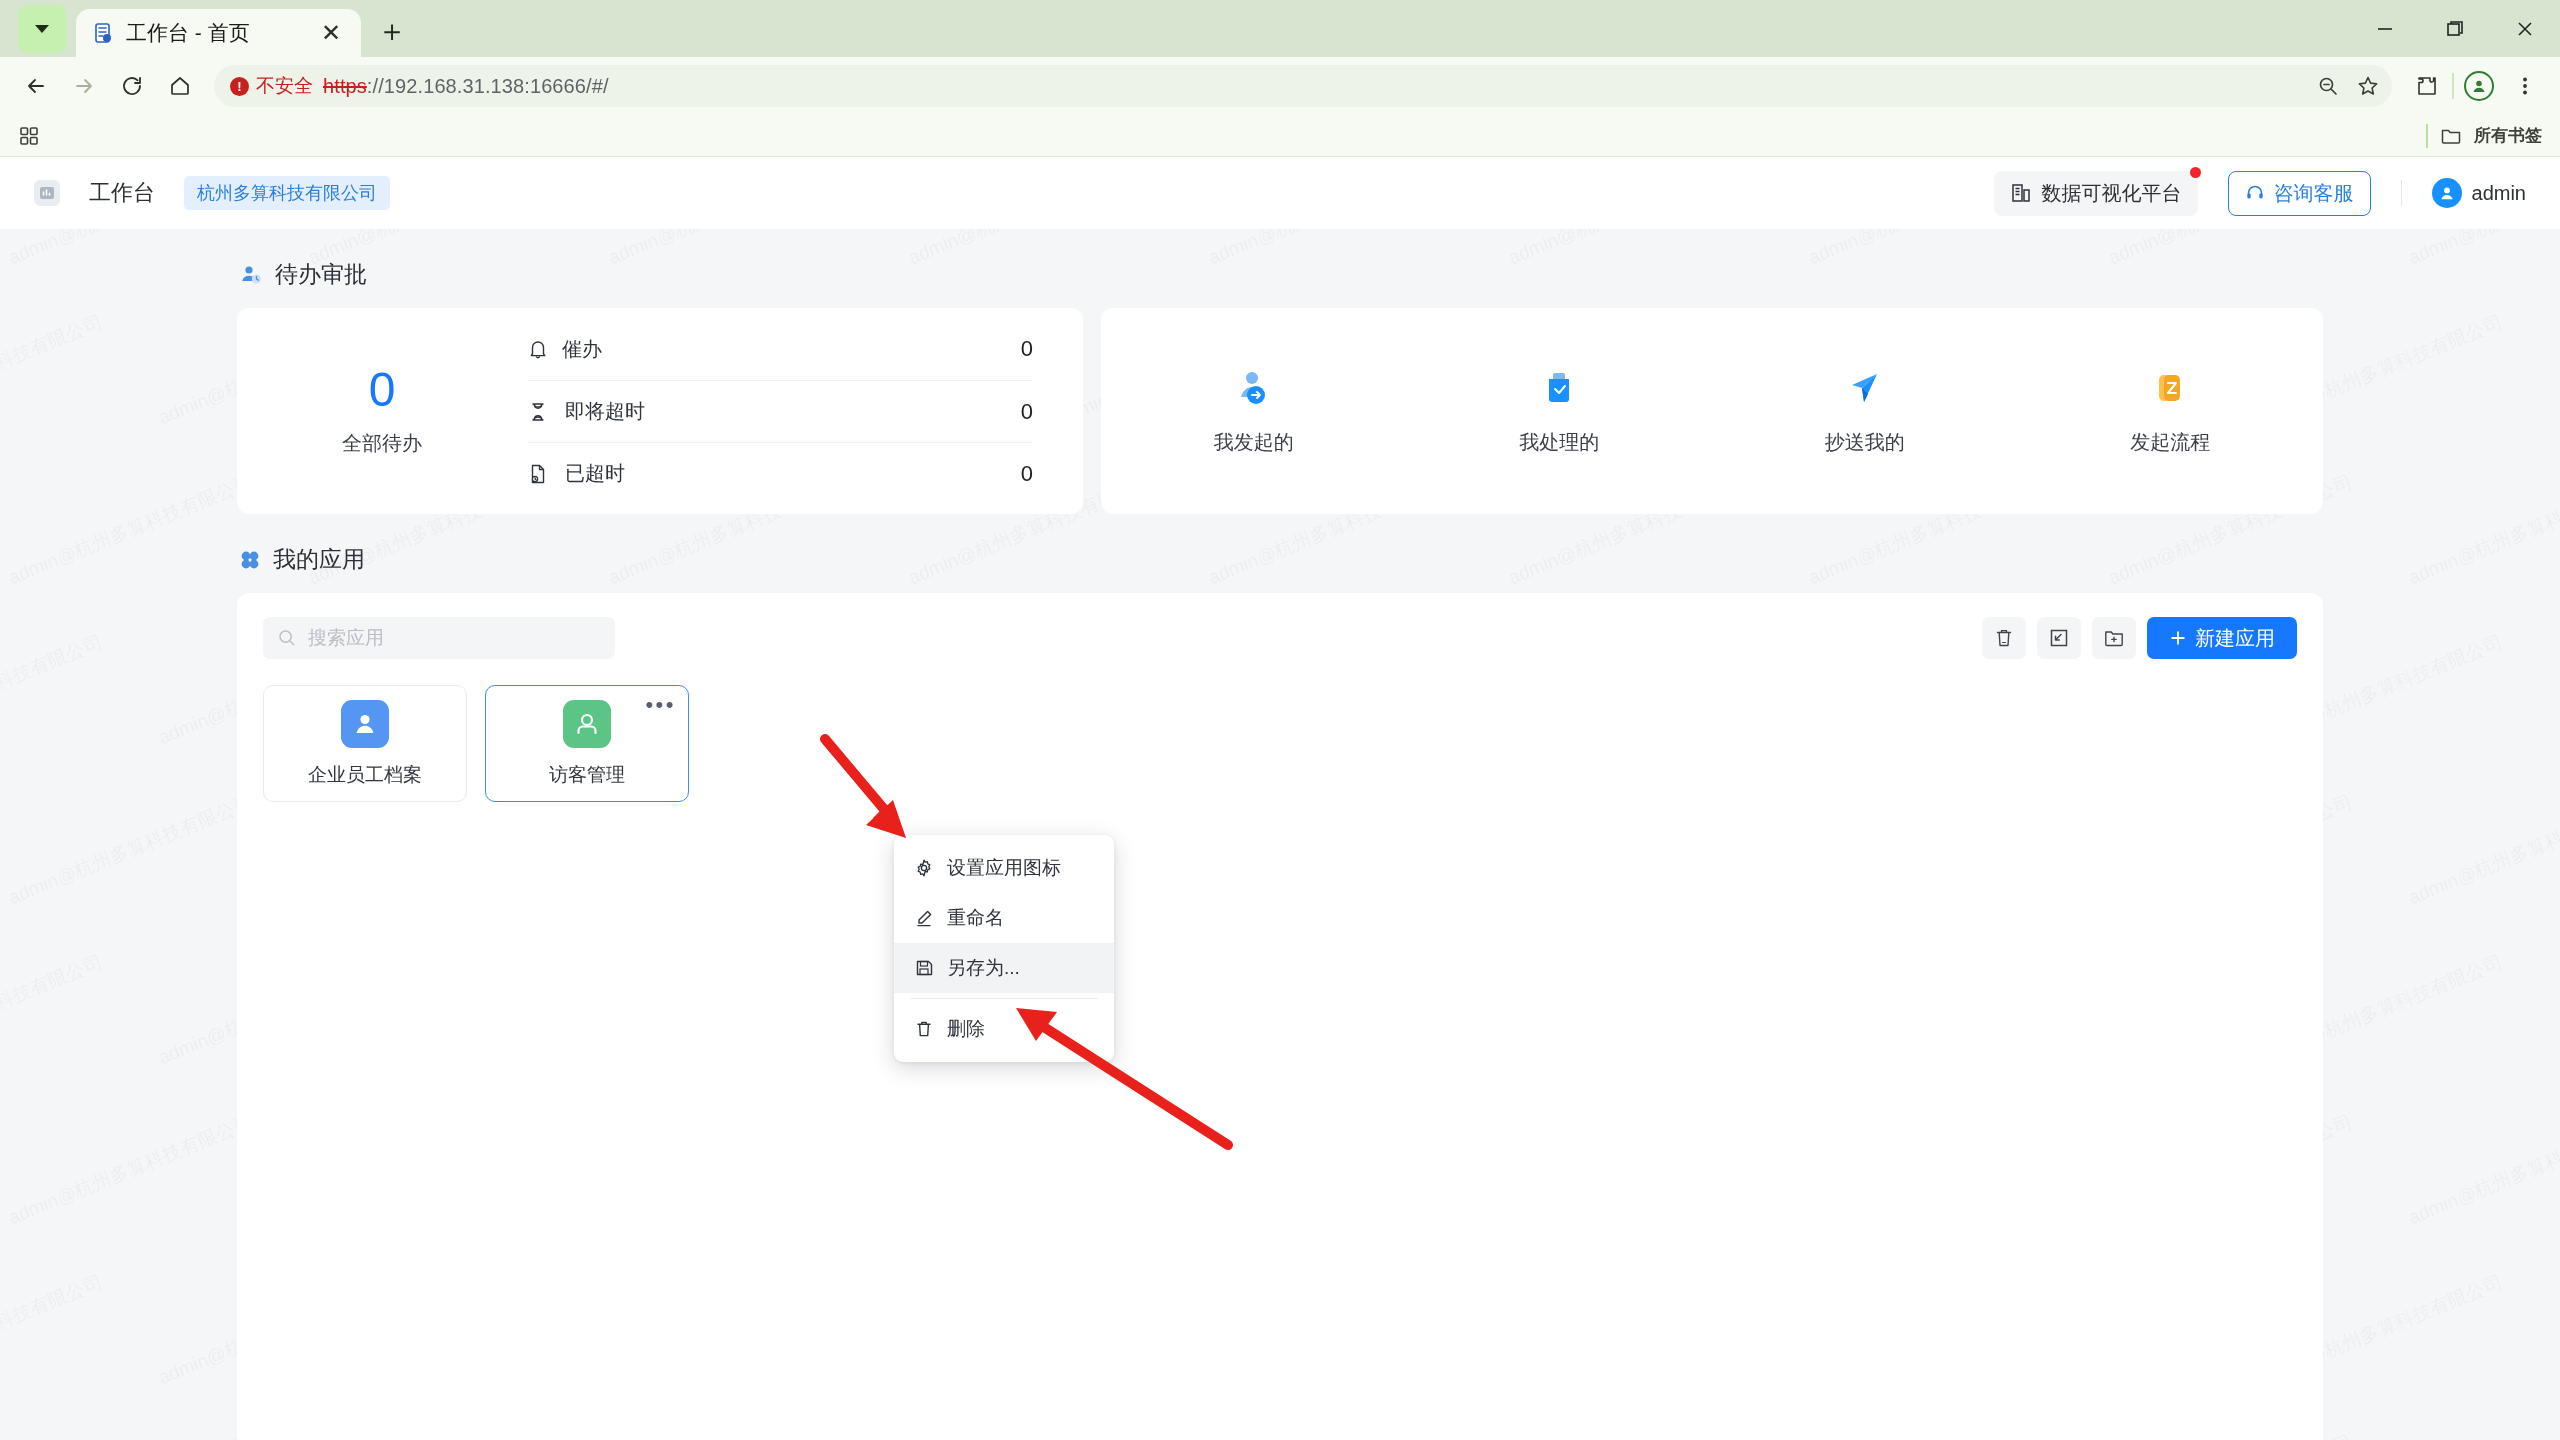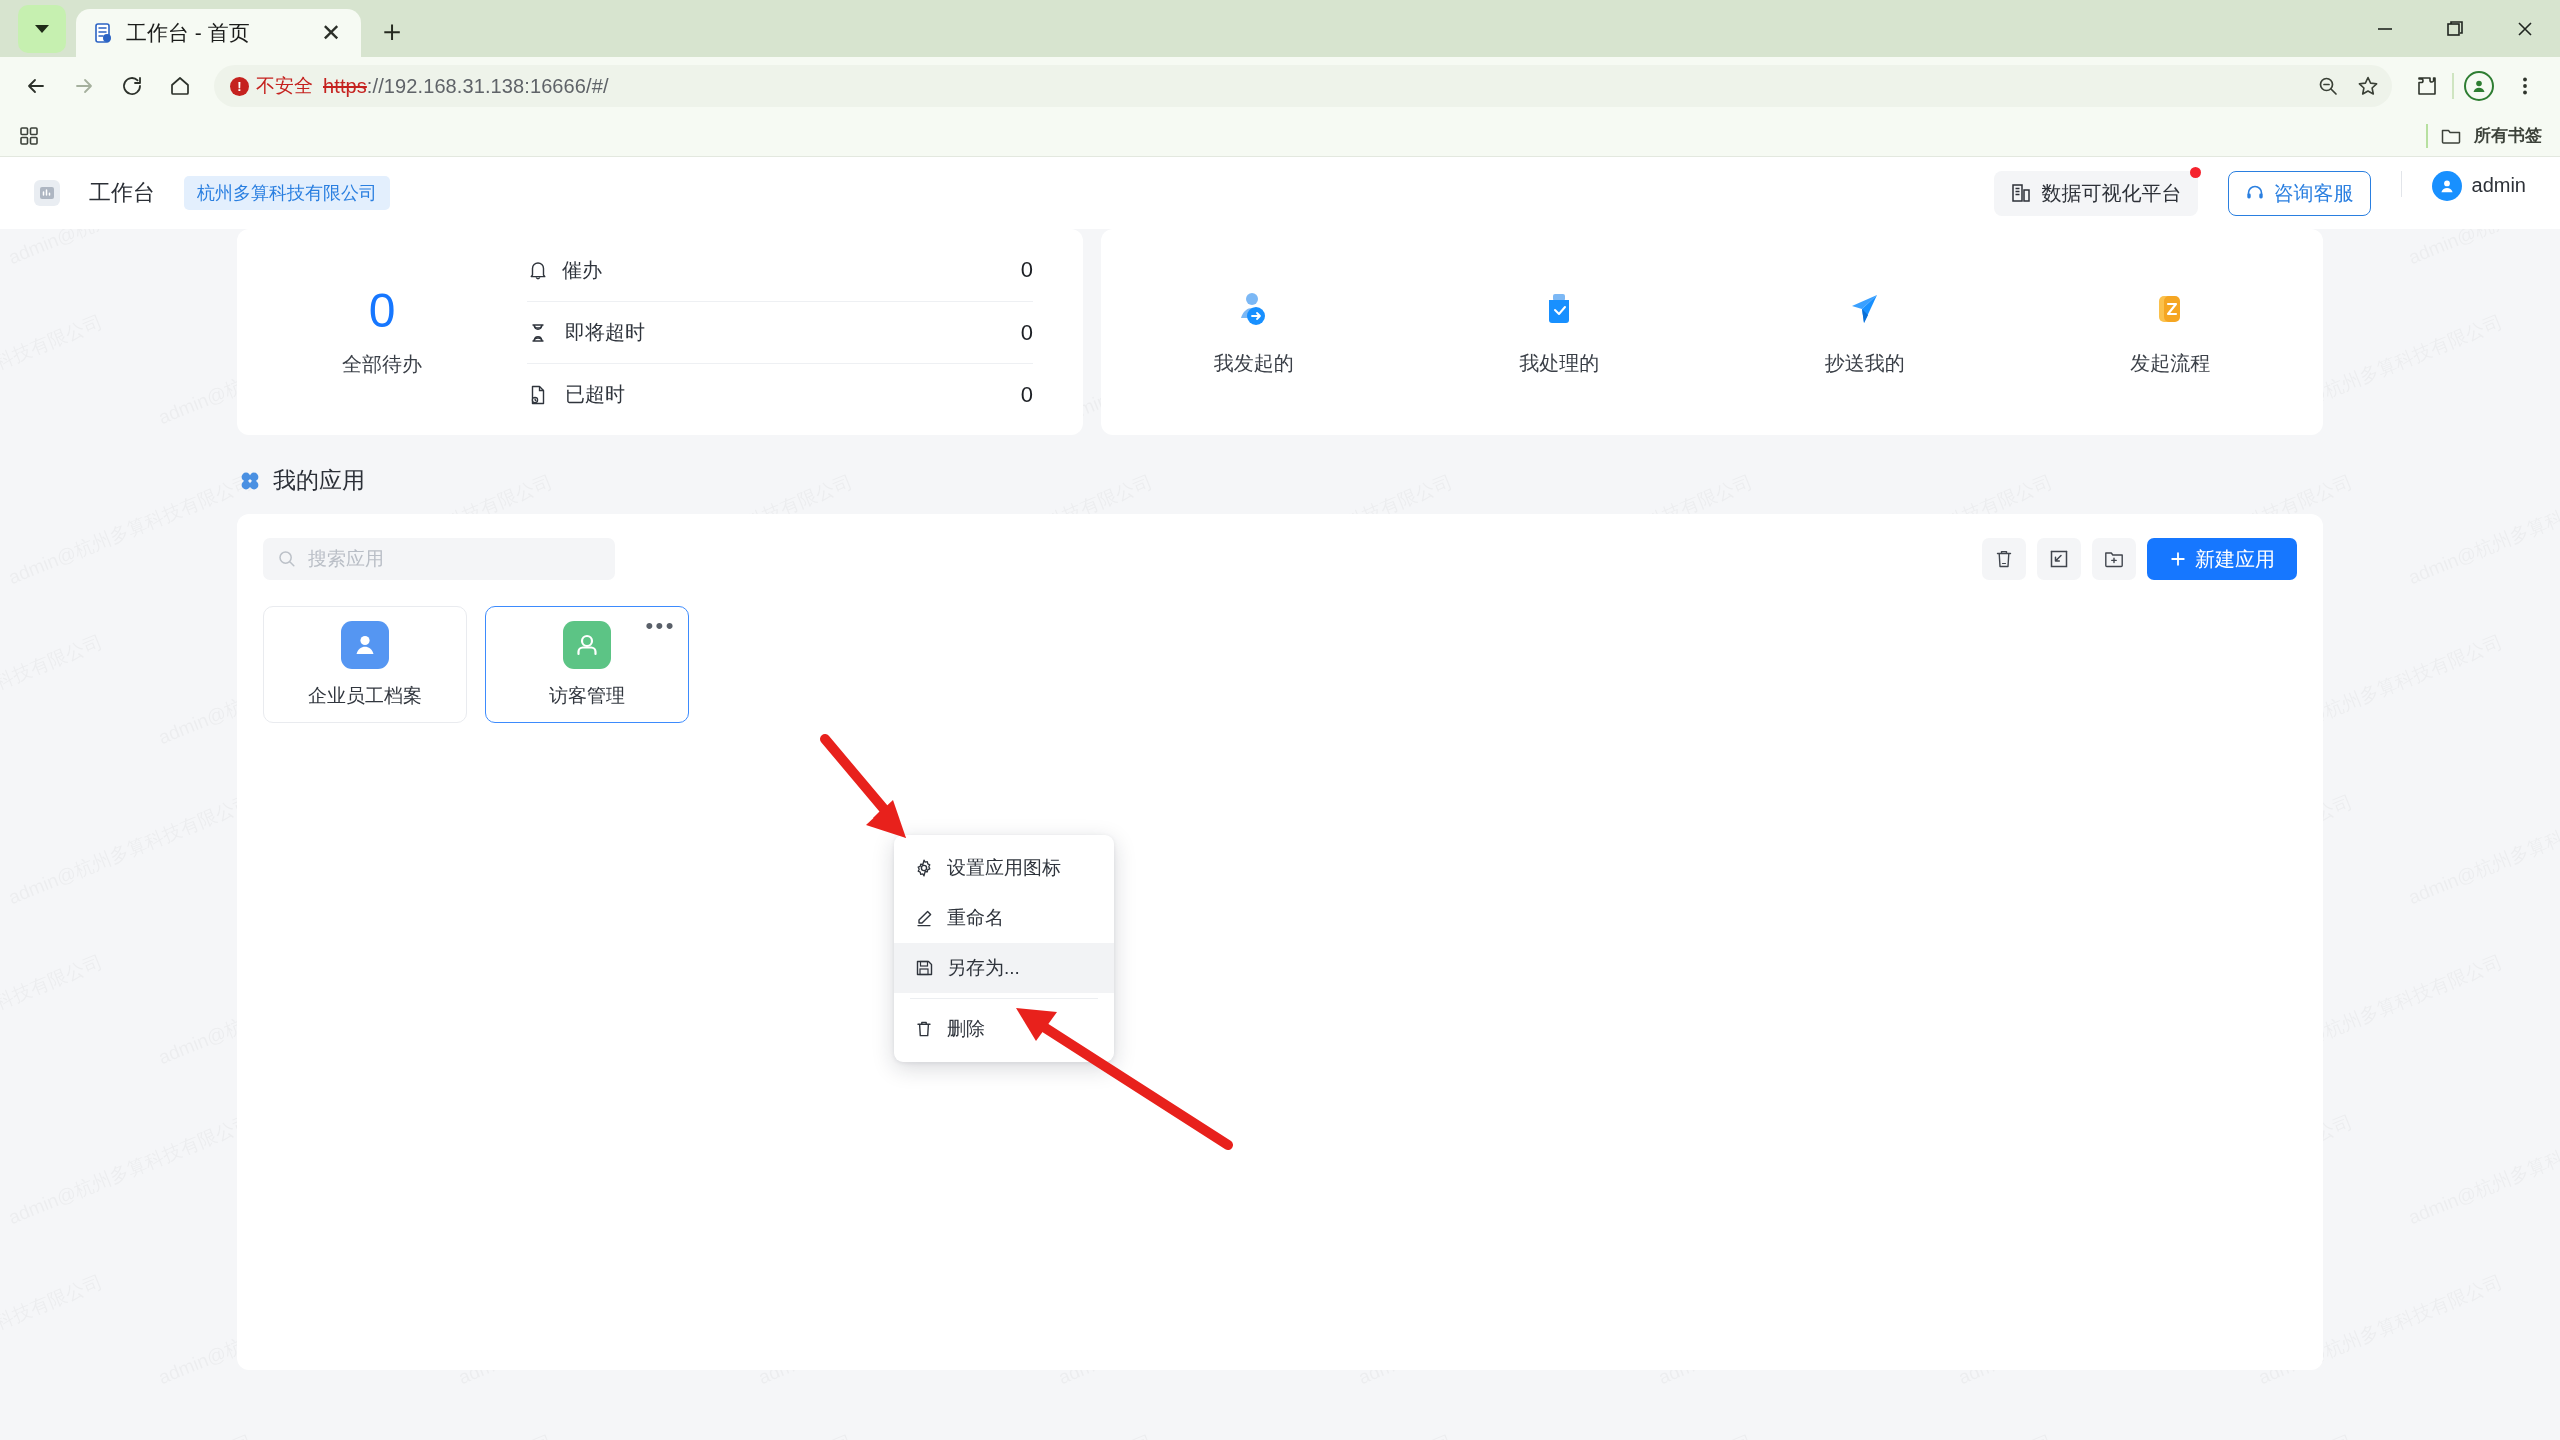--- a/index.html
+++ b/index.html
@@ -84,21 +84,21 @@
   .appheader {
     height: 72px; background: #fff; display: flex; align-items: center;
     padding: 0 34px; position: relative; z-index: 10;
   }
   .ah-left { display: flex; align-items: center; gap: 29px; }
   .ah-logo { width: 26px; height: 26px; border-radius: 6px; background: #e9edf2; display: flex; align-items: center; justify-content: center; }
   .ah-title { font-size: 22px; color: #2b2f36; }
   .ah-tag {
     background: #e3effd; color: #2a7fe0; font-size: 18px; padding: 5px 13px; border-radius: 5px;
   }
-  .ah-right { margin-left: auto; display: flex; align-items: flex-start; gap: 30px; }
+  .ah-right { margin-left: auto; display: flex; align-items: center; gap: 30px; }
   .ah-chip {
     display: flex; align-items: center; gap: 10px; background: #f4f5f7; border-radius: 8px;
     padding: 9px 16px; font-size: 20px; color: #2d3138; position: relative;
   }
   .dotbadge { position: absolute; top: -4px; right: -3px; width: 11px; height: 11px; border-radius: 50%; background: #f5222d; }
   .ah-btn-outline {
     display: flex; align-items: center; gap: 9px; border: 1.5px solid #2a7fe0; color: #2a7fe0;
     border-radius: 8px; padding: 8px 16px; font-size: 20px;
   }
   .ah-divider { width: 1px; height: 26px; background: #e2e5ea; }
@@ -437,20 +437,31 @@
                 <path d="M3.4 15.2c.9-3 3.1-4.3 5.6-4.3s4.7 1.3 5.6 4.3z" fill="#fff"></path>
               </svg>
           </span>
           <span>admin</span>
         </div>
       </div>
     </div>
 
     <div class="content">
 
+      <div class="section-title">
+        <span>
+          <svg width="24" height="24" viewBox="0 0 24 24">
+              <circle cx="10" cy="7" r="3.6" fill="#4a90e2"></circle>
+              <path d="M3.2 18c1-3.6 3.7-5.2 6.8-5.2s5.8 1.6 6.8 5.2z" fill="#4a90e2"></path>
+              <circle cx="17.5" cy="16" r="4.6" fill="#cfe0f6"></circle>
+              <path d="M17.5 13.4V16l1.8 1.2" stroke="#4a90e2" stroke-width="1.4" stroke-linecap="round" fill="none"></path>
+            </svg>
+        </span>
+        <span>待办审批</span>
+      </div>
 
       <div class="row1">
 
         <div class="card todo-card">
           <div class="todo-left">
             <div class="todo-num">0</div>
             <div class="todo-lbl">全部待办</div>
           </div>
           <div class="todo-right">
 

